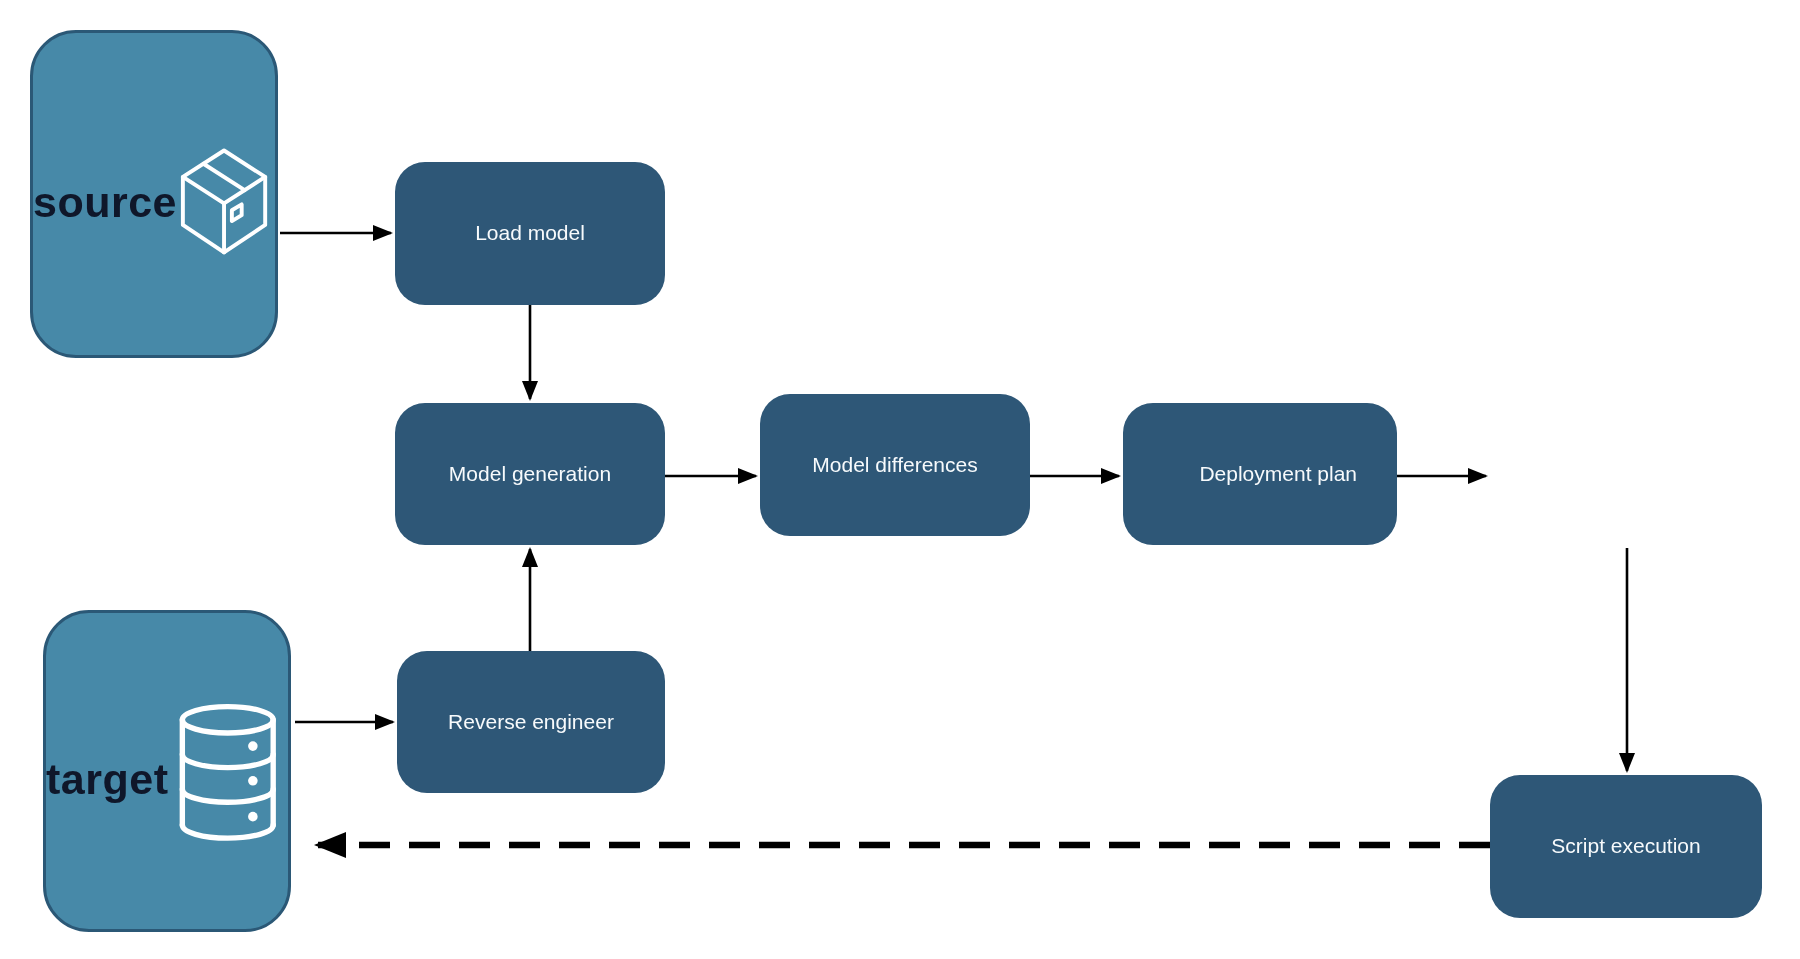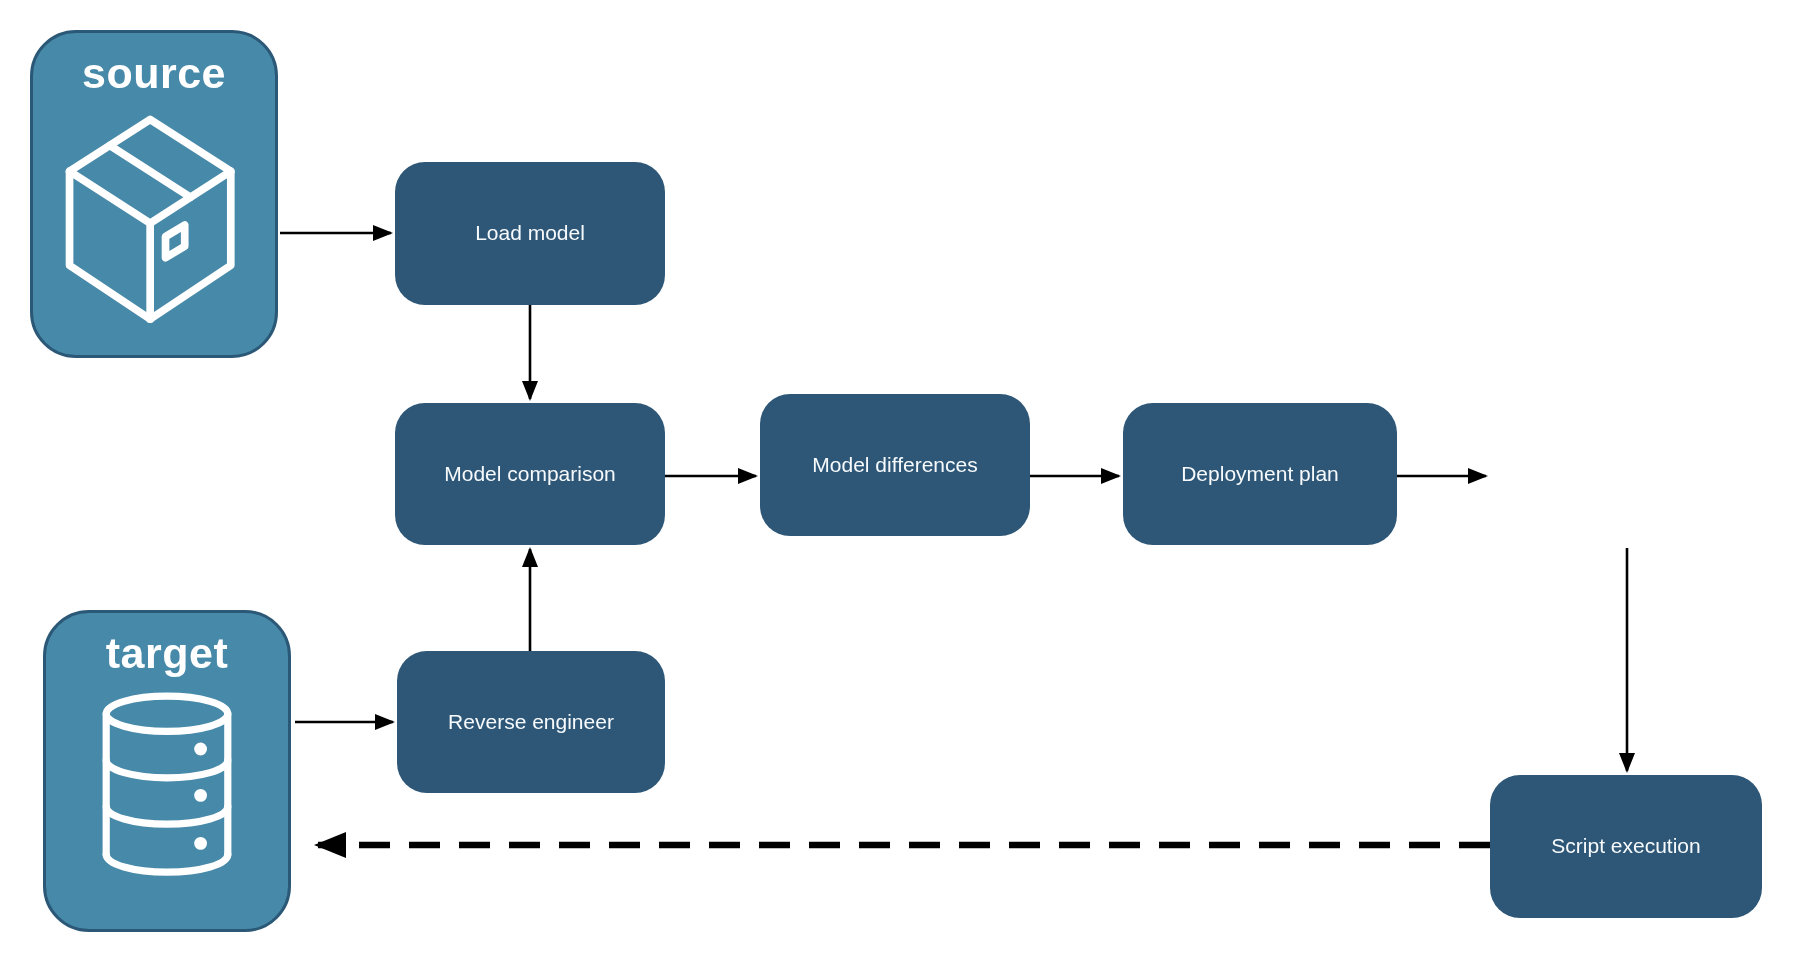--- a/index.html
+++ b/index.html
@@ -37,34 +37,34 @@
     justify-content: center;
     text-align: center;
     font-size: 21px;
     line-height: 1.34;
     padding: 0 40px;
     box-sizing: border-box;
   }
   #load-model        { left: 395px;  top: 162px; width: 270px; height: 143px; }
   #model-comparison  { left: 395px;  top: 403px; width: 270px; height: 142px; }
   #model-differences { left: 760px;  top: 394px; width: 270px; height: 142px; }
-  #deployment-plan   { left: 1123px; top: 403px; width: 274px; height: 142px; }
+  #deployment-plan   { left: 1123px; top: 403px; width: 274px; height: 142px; justify-content: flex-end; }
   #script-generation { left: 1490px; top: 405px; width: 275px; height: 143px; }
   #reverse-engineer  { left: 397px;  top: 651px; width: 268px; height: 142px; text-align: center; }
   #script-execution  { left: 1490px; top: 775px; width: 272px; height: 143px; }
 
   .entity {
     position: absolute;
     background: var(--entity_fill, #4789A8);
     border: 3px solid var(--entity_border, #2B5876);
     border-radius: 46px;
-    color: #ffffff;
+    color: #0f172a;
     box-sizing: border-box;
     display: flex;
-    flex-direction: column;
+    flex-direction: row;
     align-items: center;
   }
   #source { left: 30px; top: 30px;  width: 248px; height: 328px; }
   #target { left: 43px; top: 610px; width: 248px; height: 322px; }
   .entity-label {
     font-weight: bold;
     font-size: 43px;
     margin-top: 16px;
     letter-spacing: 0.5px;
   }
@@ -128,21 +128,21 @@
       <circle class="dot" cx="71" cy="38" r="4"></circle>
       <circle class="dot" cx="71" cy="67" r="4"></circle>
       <circle class="dot" cx="71" cy="97" r="4"></circle>
     </svg>
   </div>
 
   <div class="process" id="load-model">
     <span>Load model</span>
   </div>
   <div class="process" id="model-comparison">
-    <span>Model comparison</span>
+    <span>Model generation</span>
   </div>
   <div class="process" id="model-differences">
     <span>Model differences</span>
   </div>
   <div class="process" id="deployment-plan">
     <span>Deployment plan</span>
   </div>
   <div class="process" id="reverse-engineer">
     <span>Reverse engineer</span>
   </div>

